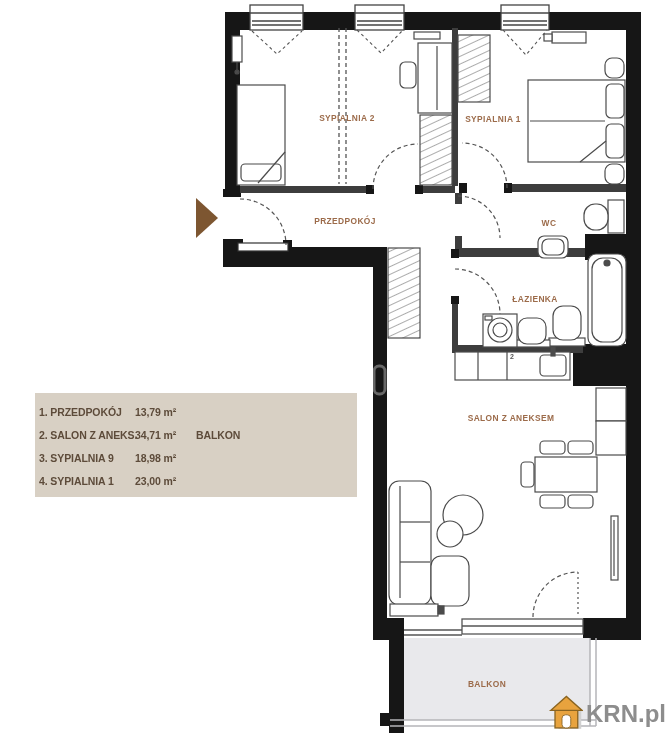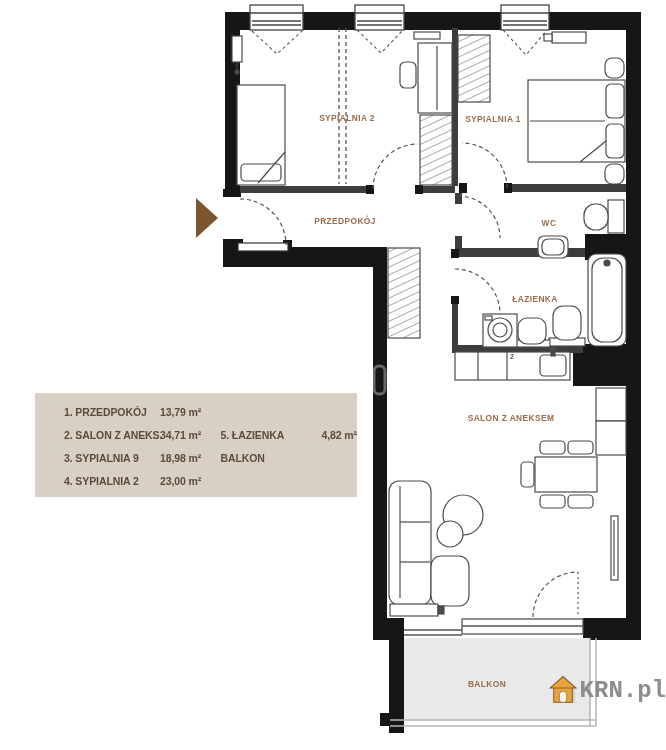--- a/index.html
+++ b/index.html
@@ -10,30 +10,30 @@
   .plan-svg{position:absolute;left:0;top:0;}
   .room-label{
     font-family:"Liberation Sans", sans-serif;
     font-weight:bold;font-size:8.4px;letter-spacing:.4px;fill:#9c6b4a;
     text-anchor:middle;
   }
   .legend{
     position:absolute;left:35px;top:393px;width:322px;height:104px;
     background:#d8d0c4;color:#5d4b3a;
     font-weight:bold;font-size:10.5px;letter-spacing:-0.1px;
-    display:flex;box-sizing:border-box;padding:7px 0 0 29px;
+    display:flex;box-sizing:border-box;padding:7px 0 0 4px;
   }
   .lcol1{width:157px;}
   .lcol2{flex:1;}
   .lrow{display:flex;height:23px;align-items:center;white-space:nowrap;}
   .lcol1 .nm{width:96px;}
   .lcol2 .nm{width:101px;}
   .logo{
-    position:absolute;left:548px;top:668px;width:118px;height:45px;
-    display:flex;align-items:center;font-family:Liberation Mono, monospace;
+    position:absolute;left:548px;top:691px;width:118px;height:45px;
+    display:flex;align-items:center;
   }
   .logo-text{
     font-weight:bold;font-size:24px;color:#8d8d8d;letter-spacing:0;
     line-height:45px;margin-left:3px;
   }
 </style>
 </head>
 <body>
 
 <svg class="plan-svg" width="666" height="750" viewBox="0 0 666 750" xmlns="http://www.w3.org/2000/svg">
@@ -297,30 +297,26 @@
     </div>
     <div class="lrow">
       <span class="nm">2. SALON Z ANEKS.</span>
       <span class="ar">34,71 m²</span>
     </div>
     <div class="lrow">
       <span class="nm">3. SYPIALNIA 9</span>
       <span class="ar">18,98 m²</span>
     </div>
     <div class="lrow">
-      <span class="nm">4. SYPIALNIA 2</span>
+      <span class="nm">4. SYPIALNIA 1</span>
       <span class="ar">23,00 m²</span>
     </div>
   </div>
   <div class="lcol2">
     <div class="lrow"></div>
-    <div class="lrow">
-      <span class="nm">5. ŁAZIENKA</span>
-      <span class="ar">4,82 m²</span>
-    </div>
     <div class="lrow">
       <span class="nm">BALKON</span>
       <span class="ar"></span>
     </div>
   </div>
 </div>
 
 <div class="logo">
   <svg width="40" height="45" viewBox="0 0 40 45" xmlns="http://www.w3.org/2000/svg">
     <polygon points="8,20 24,6 40,20" fill="#d0d0d0"></polygon>

